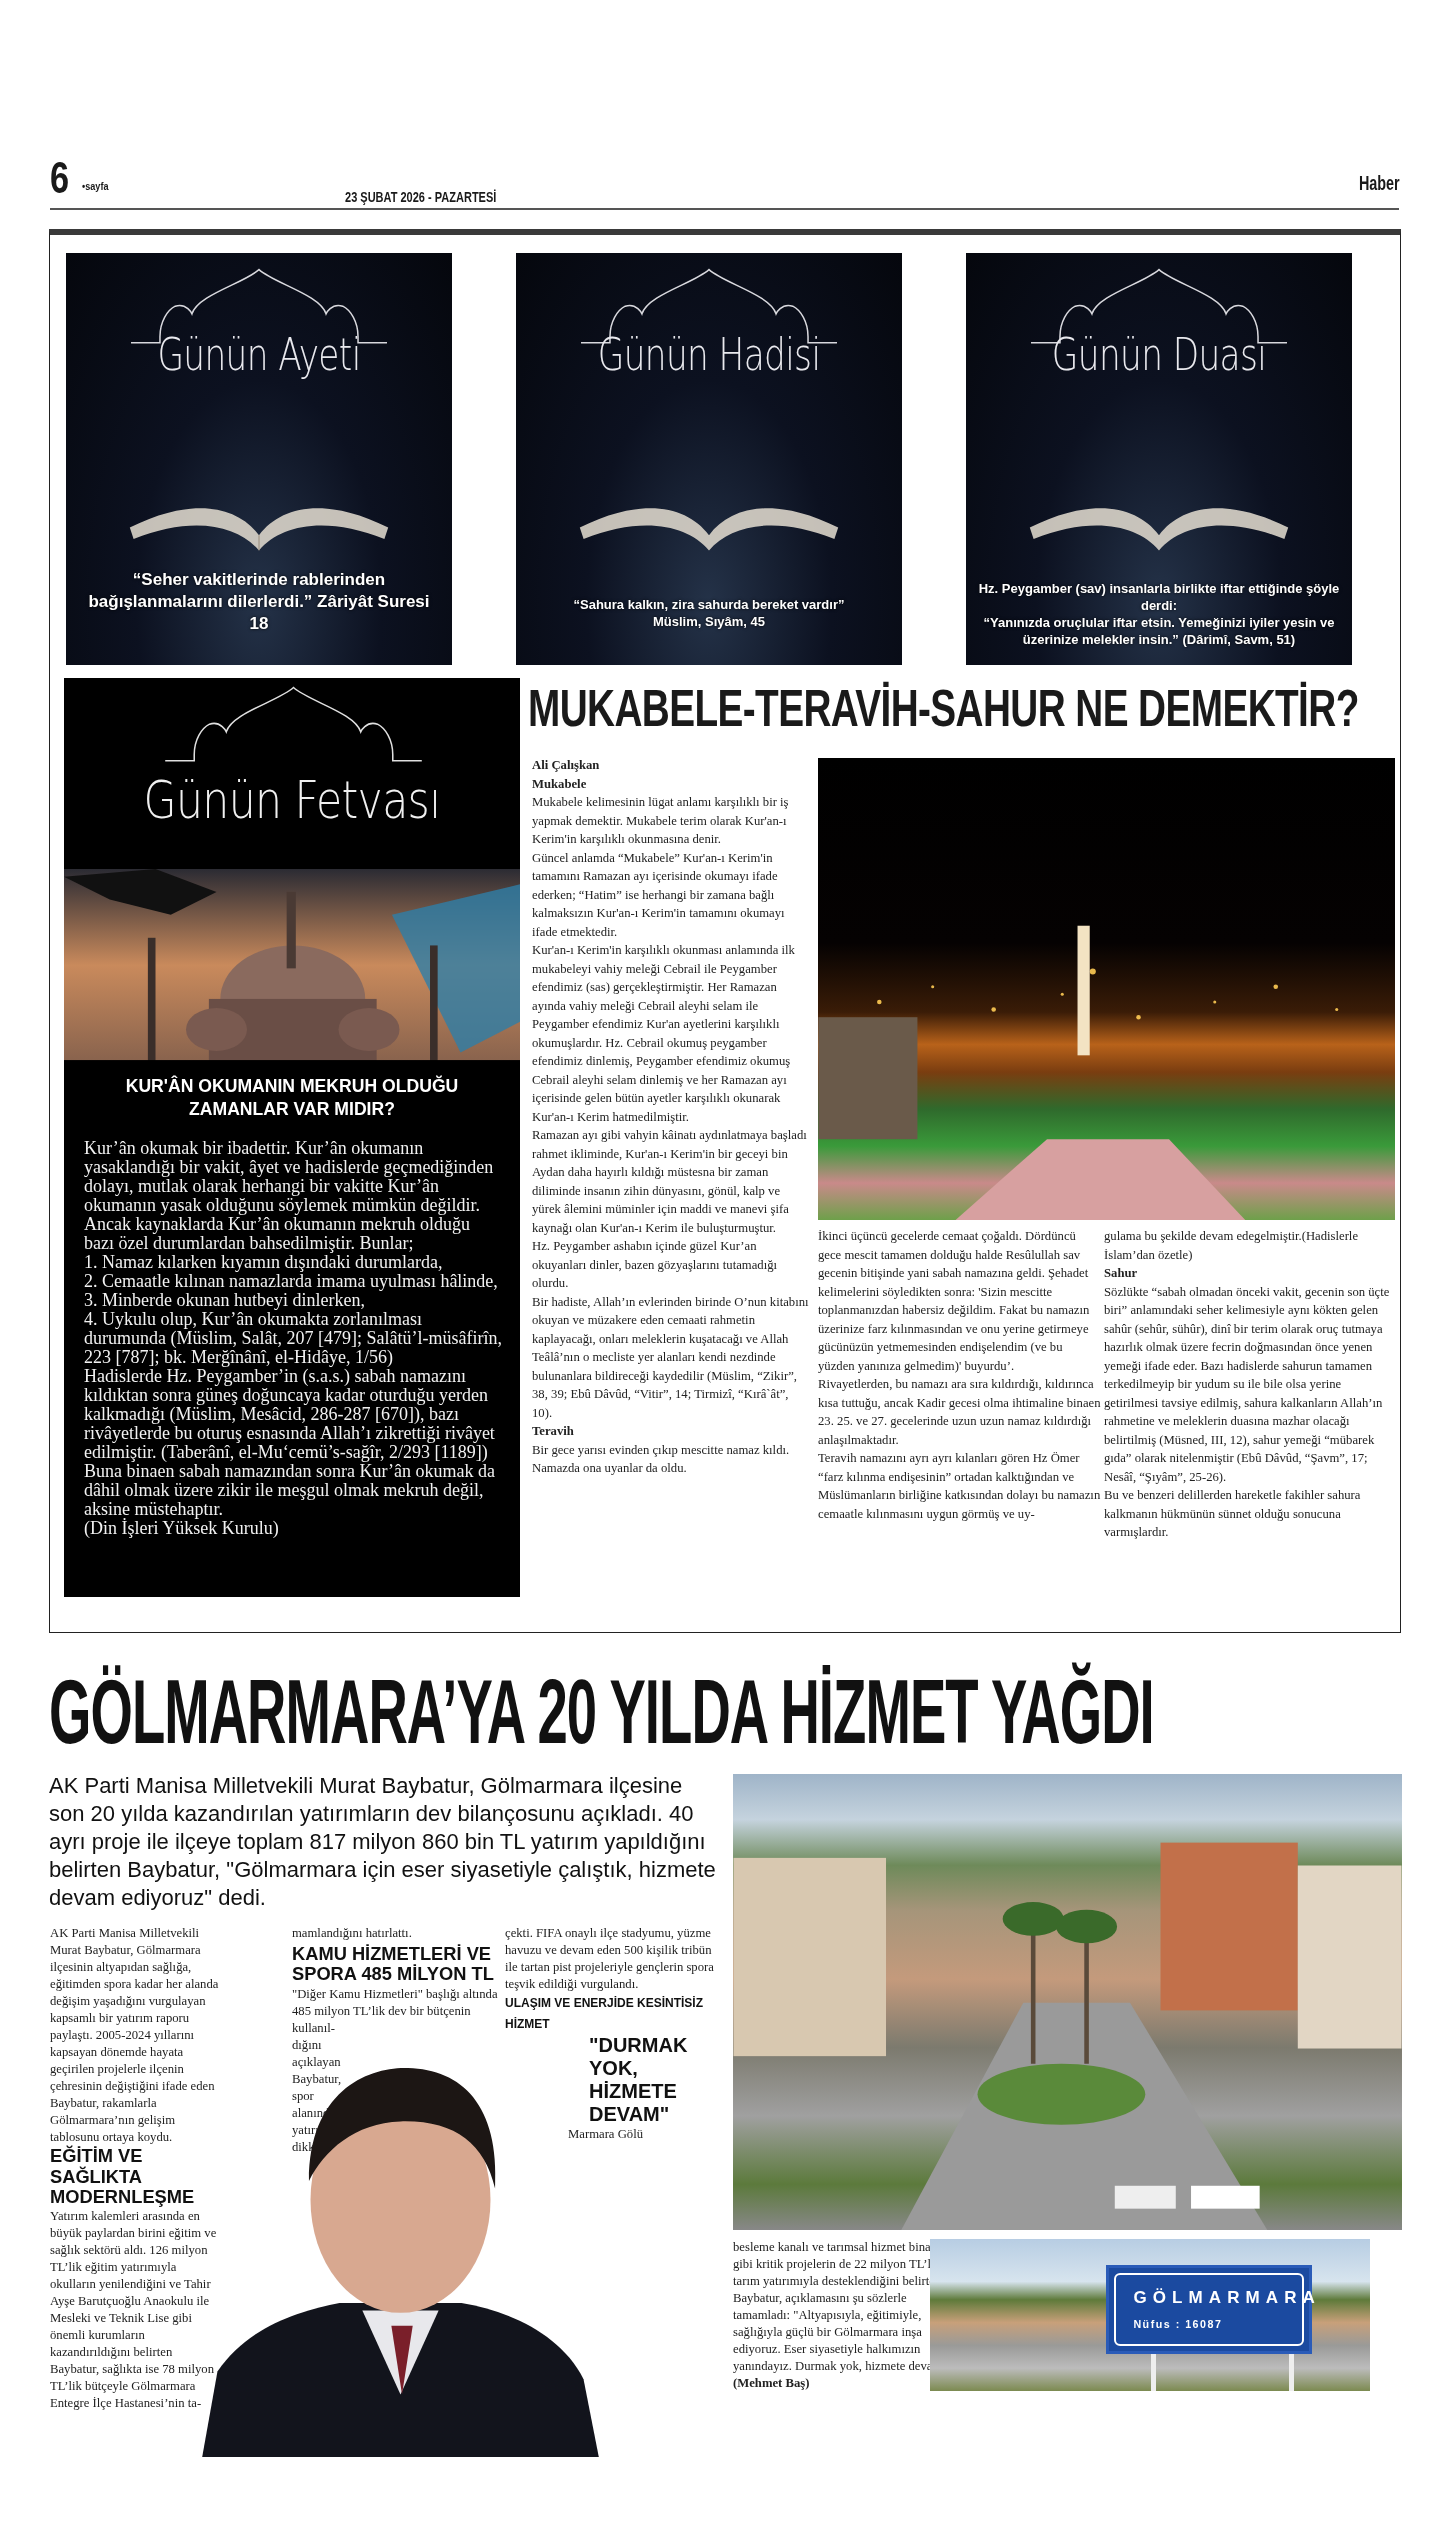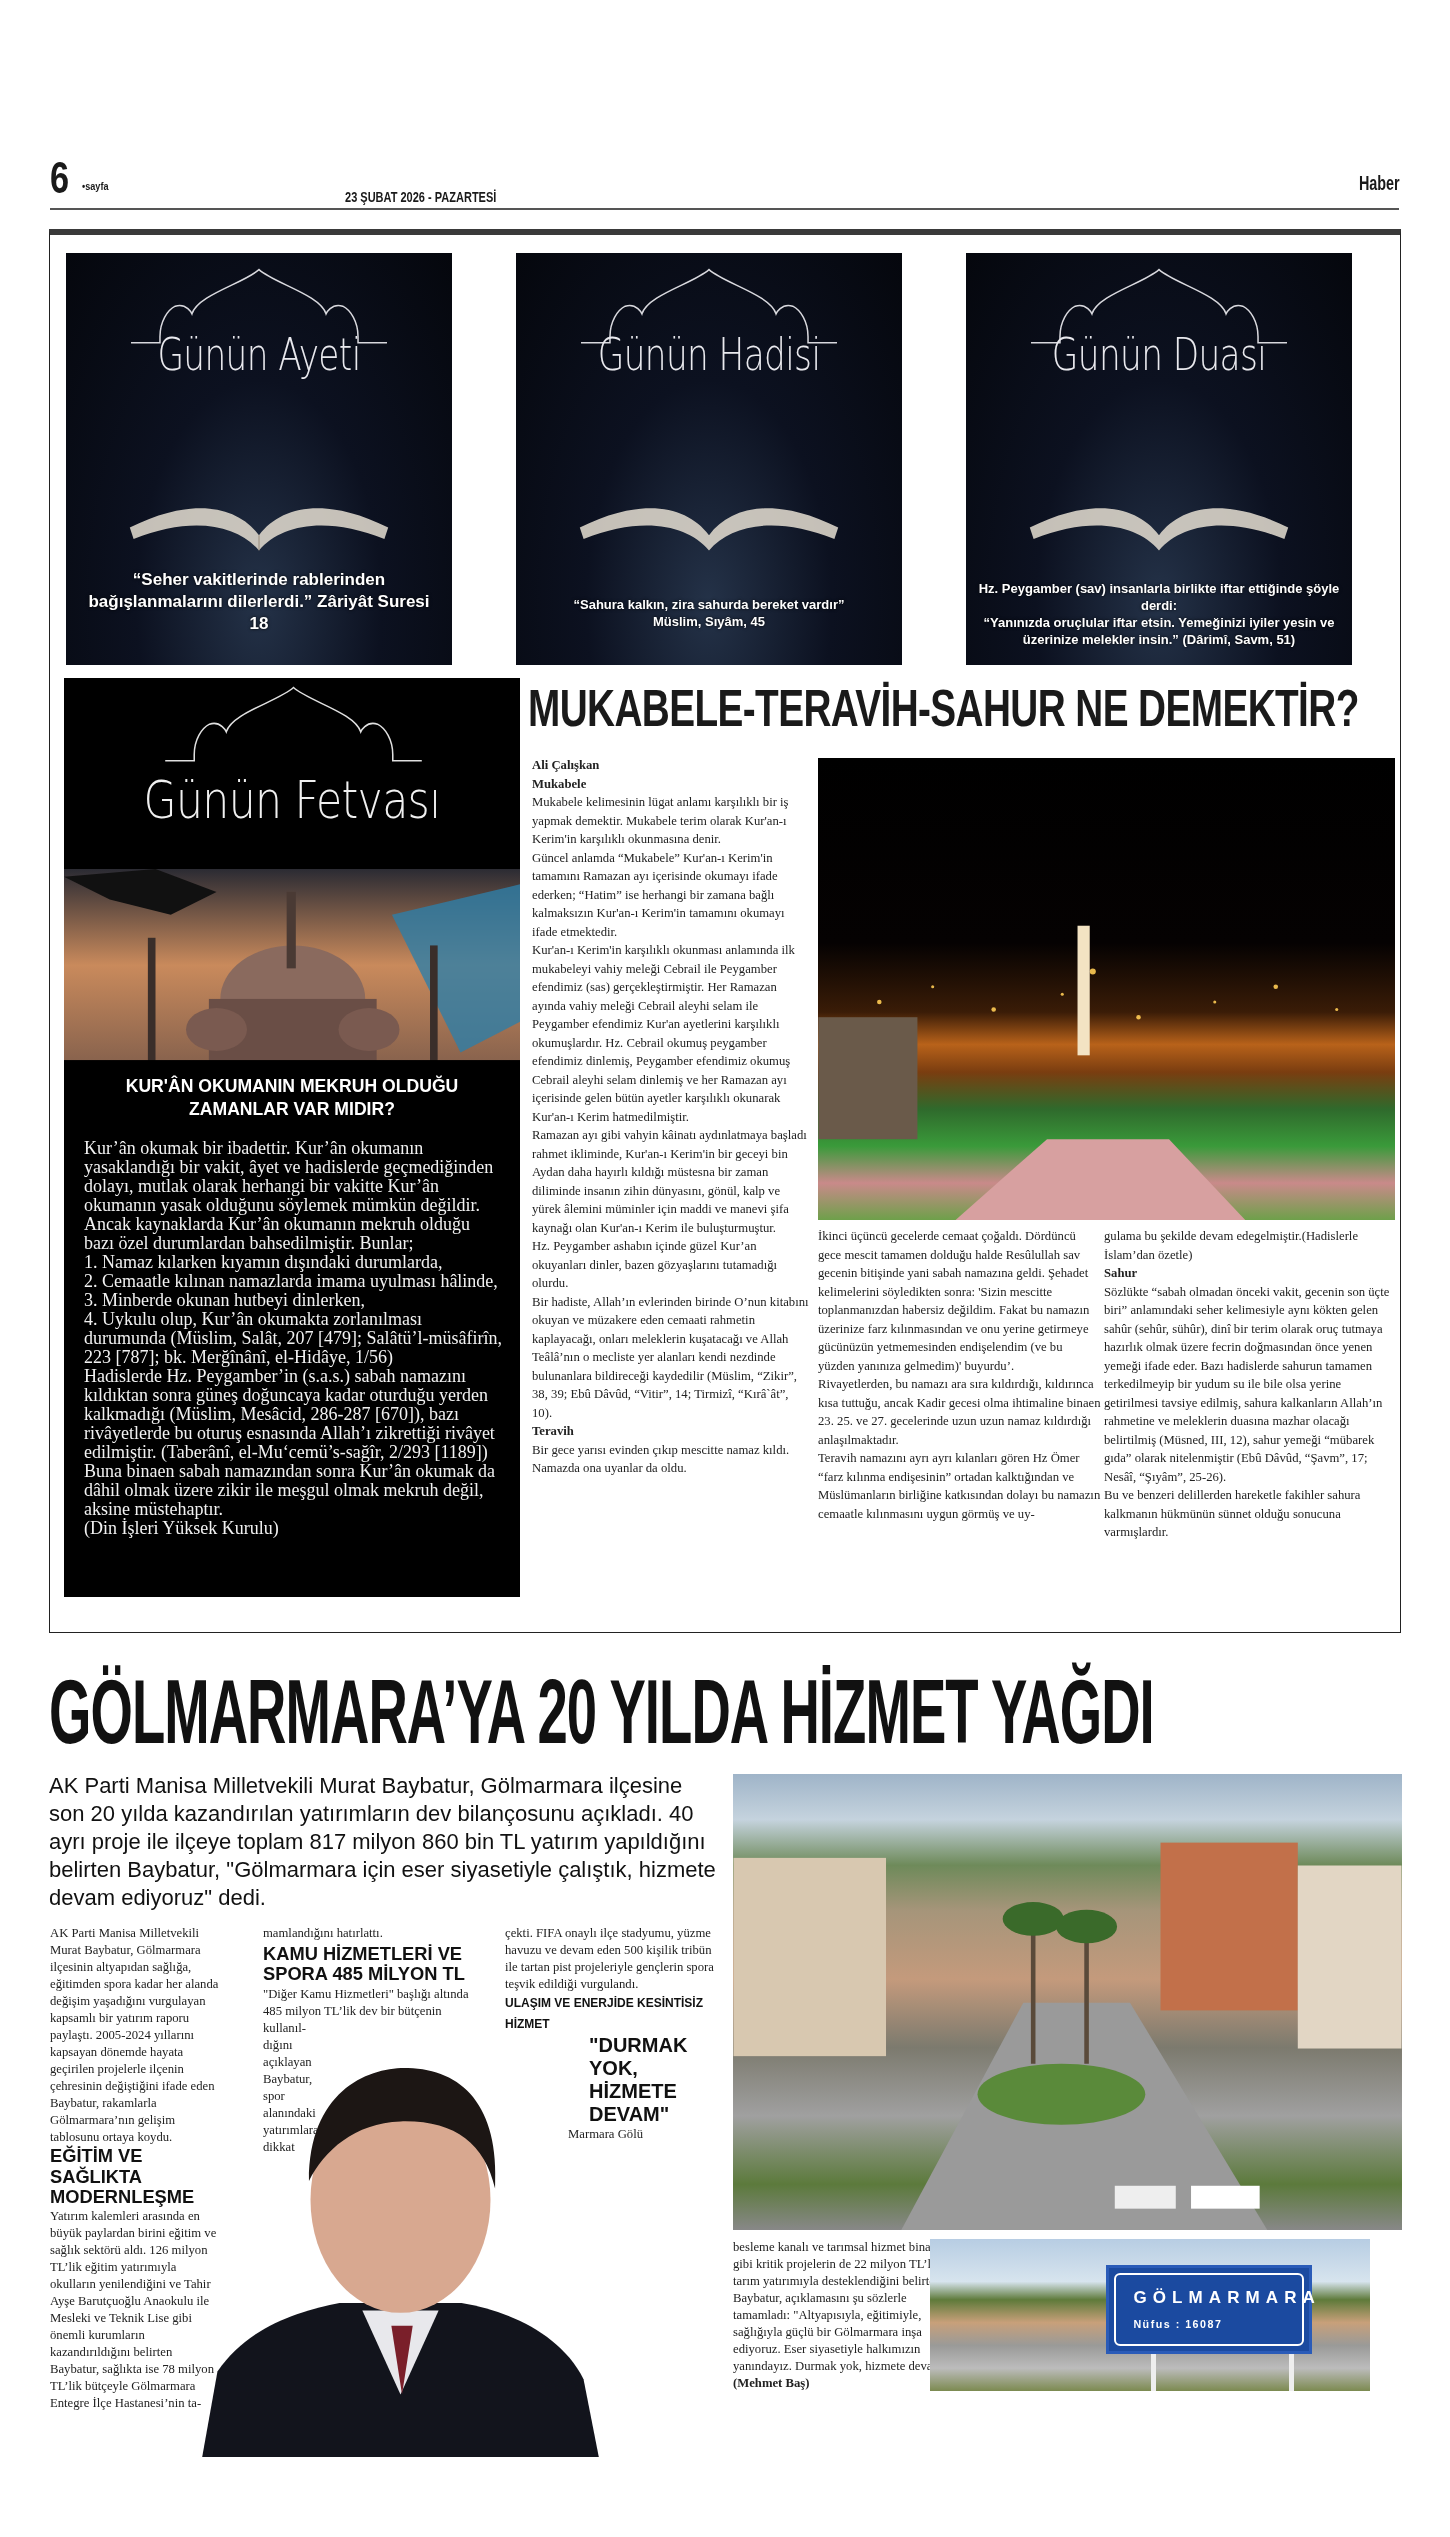--- a/index.html
+++ b/index.html
@@ -168,21 +168,21 @@
 
 <div class="abs gol-title">GÖLMARMARA’YA 20 YILDA HİZMET YAĞDI</div>
 <div class="abs gol-lead">AK Parti Manisa Milletvekili Murat Baybatur, Gölmarmara ilçesine son 20 yılda kazandırılan yatırımların dev bilançosunu açıkladı. 40 ayrı proje ile ilçeye toplam 817 milyon 860 bin TL yatırım yapıldığını belirten Baybatur, "Gölmarmara için eser siyasetiyle çalıştık, hizmete devam ediyoruz" dedi.</div>
 
 <div class="abs gcol" style="left:50px;top:1925px;width:169px">
   <div>AK Parti Manisa Milletvekili Murat Baybatur, Gölmarmara ilçesinin altyapıdan sağlığa, eğitimden spora kadar her alanda değişim yaşadığını vurgulayan kapsamlı bir yatırım raporu paylaştı. 2005-2024 yıllarını kapsayan dönemde hayata geçirilen projelerle ilçenin çehresinin değiştiğini ifade eden Baybatur, rakamlarla Gölmarmara’nın gelişim tablosunu ortaya koydu.</div>
   <div class="sub" style="font-size:18.3px">EĞİTİM VE SAĞLIKTA MODERNLEŞME</div>
   <div>Yatırım kalemleri arasında en büyük paylardan birini eğitim ve sağlık sektörü aldı. 126 milyon TL’lik eğitim yatırımıyla okulların yenilendiğini ve Tahir Ayşe Barutçuoğlu Anaokulu ile Mesleki ve Teknik Lise gibi önemli kurumların kazandırıldığını belirten Baybatur, sağlıkta ise 78 milyon TL’lik bütçeyle Gölmarmara Entegre İlçe Hastanesi’nin ta-</div>
 </div>
 
-<div class="abs gcol" style="left:263px;top:1925px;width:214px">
+<div class="abs gcol" style="left:292px;top:1925px;width:214px">
   <div>mamlandığını hatırlattı.</div>
   <div class="sub" style="font-size:18.3px;margin:1.5px 0">KAMU HİZMETLERİ VE SPORA 485 MİLYON TL</div>
   <div>"Diğer Kamu Hizmetleri" başlığı altında 485 milyon TL’lik dev bir bütçenin kullanıl-</div>
   <div style="width:53px">dığını açıklayan Baybatur, spor alanındaki yatırımlara dikkat</div>
 </div>
 
 <div class="abs gcol" style="left:505px;top:1925px;width:220px">
   <div>çekti. FIFA onaylı ilçe stadyumu, yüzme havuzu ve devam eden 500 kişilik tribün ile tartan pist projeleriyle gençlerin spora teşvik edildiği vurgulandı.</div>
   <div class="sub" style="font-size:12px">ULAŞIM VE ENERJİDE KESİNTİSİZ HİZMET</div>
   <div class="sub" style="font-size:20px;padding-left:84px;line-height:23px">"DURMAK YOK, HİZMETE DEVAM"</div>

